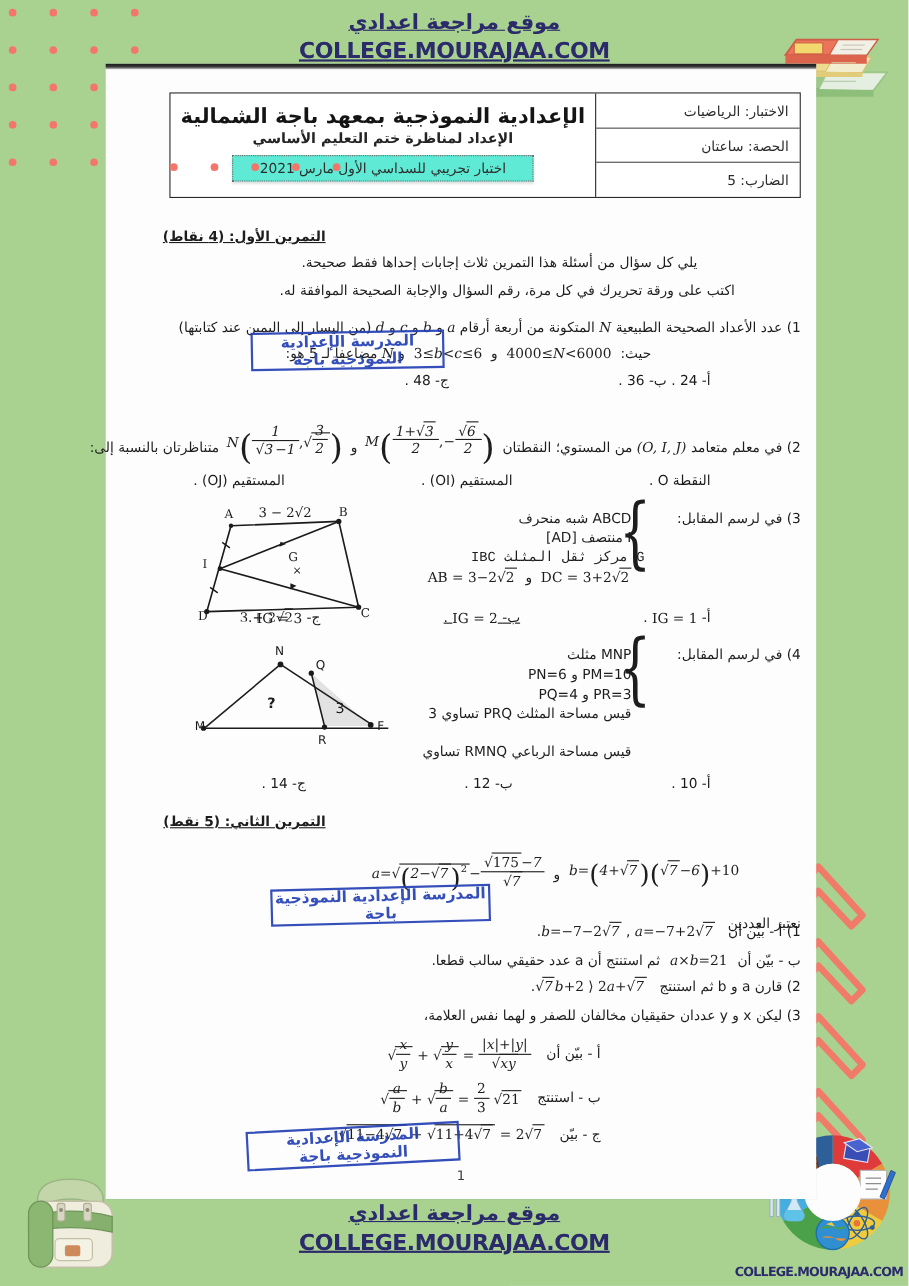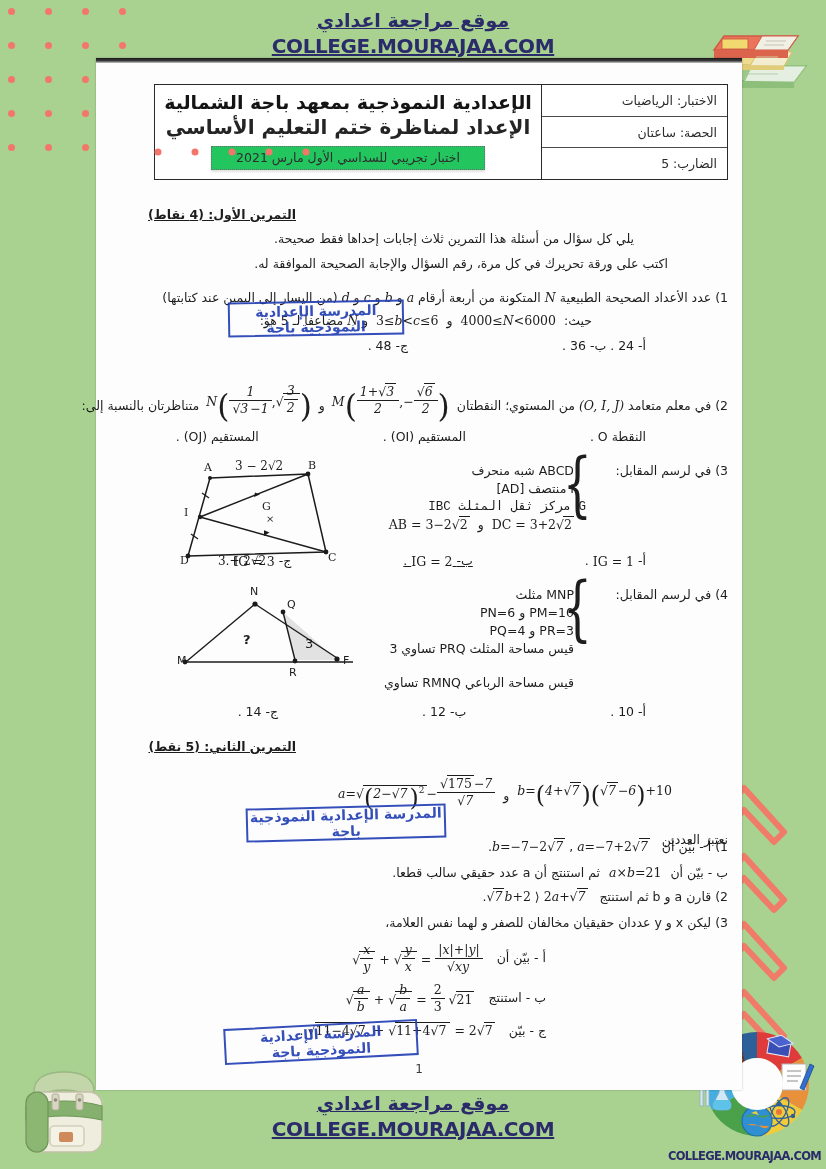--- a/index.html
+++ b/index.html
@@ -138,25 +138,25 @@
   .hdr-left {
     flex: 1;
     display: flex;
     flex-direction: column;
     align-items: center;
     justify-content: center;
     gap: 2px;
     padding: 4px 6px 8px;
   }
   .school-line1 { font-size: 19px; font-weight: bold; color: #141414; letter-spacing: .2px; }
-  .school-line2 { font-size: 20px; font-weight: bold; color: #242424; }
+  .school-line2 { font-size: 13px; font-weight: bold; color: #242424; }
   .exam-box {
     margin-top: 5px;
     border: 1.3px dotted #6d6d6d;
-    background: #22c55e;
+    background: #5eead4;
     padding: 3px 24px 4px;
     font-size: 12.5px;
     color: #2e2e2e;
     box-shadow: 0 2px 2px rgba(0,0,0,.12);
   }
 
   
   .t { position: absolute; font-size: 12.5px; line-height: 1.5; color: #1d1d1d; white-space: nowrap; }
   .t.ul { text-decoration: underline; font-weight: bold; }
 

